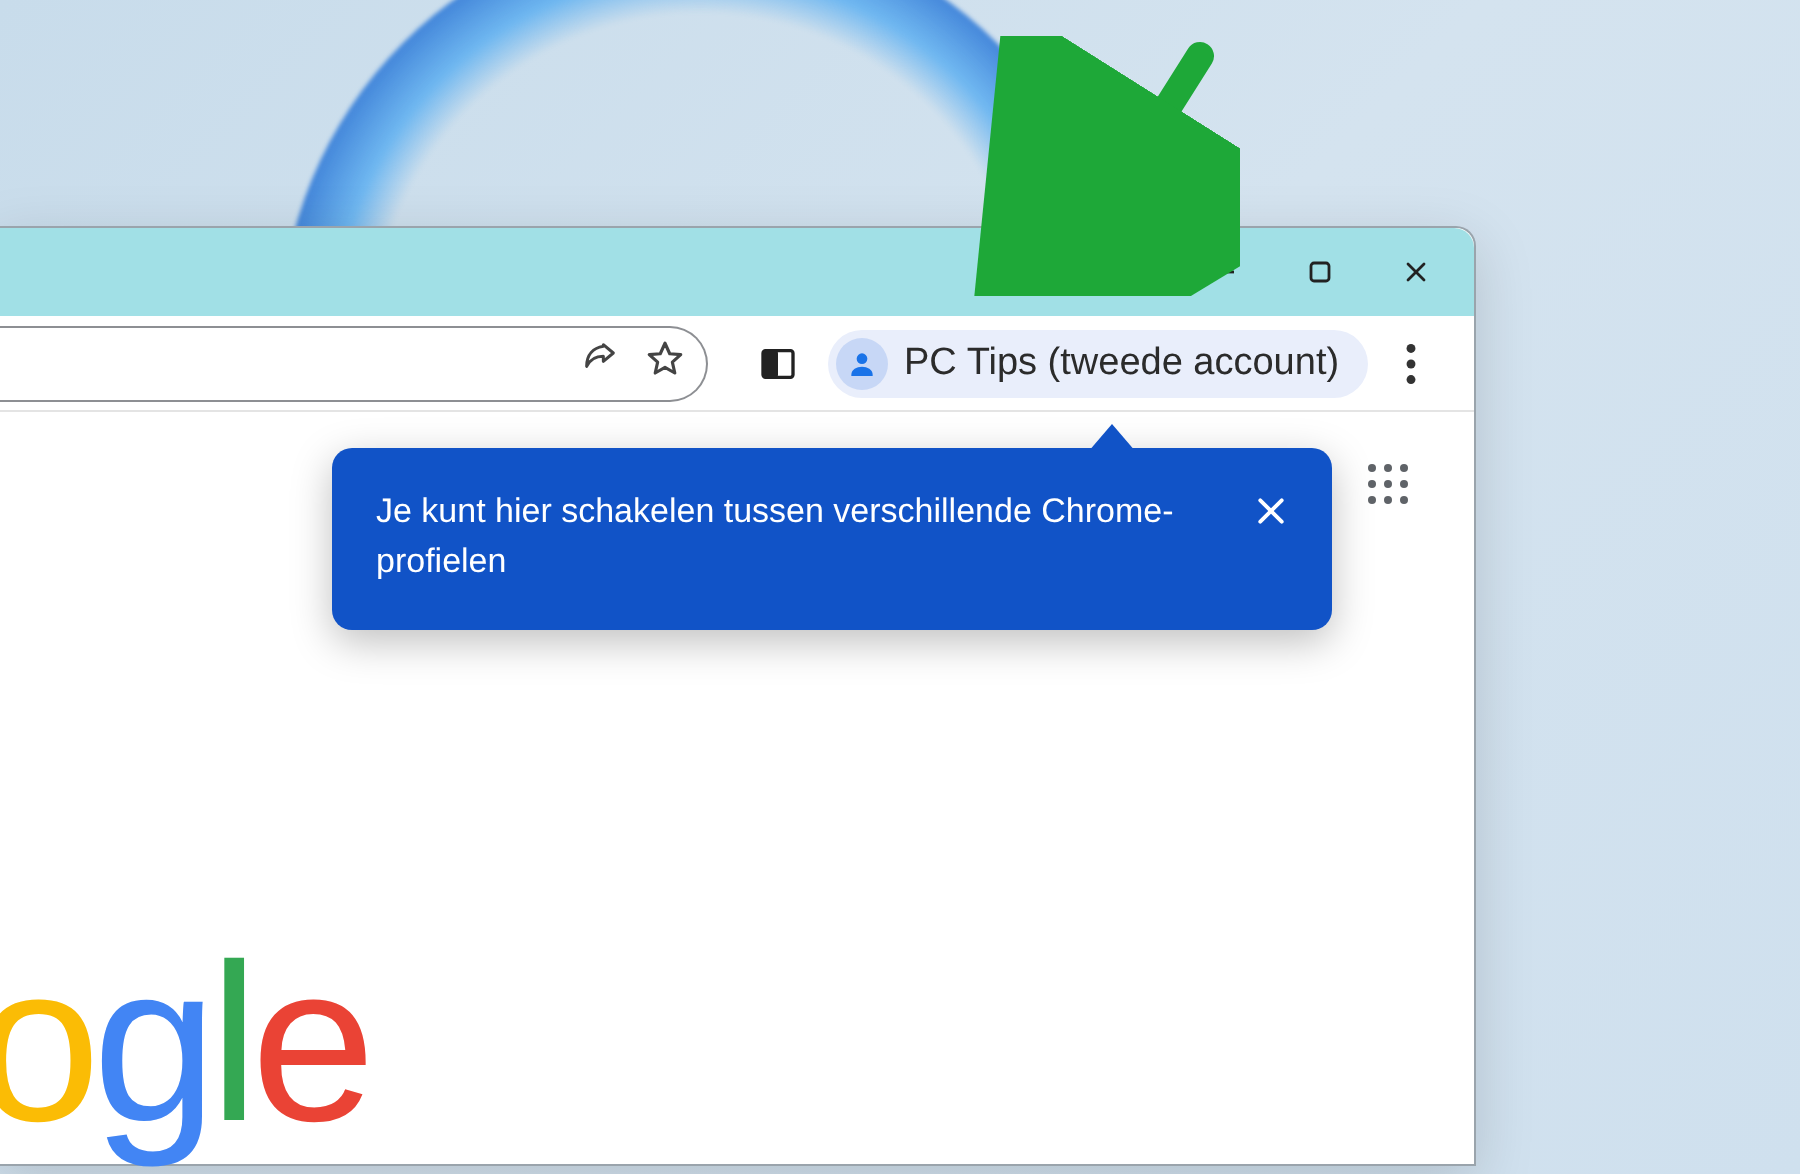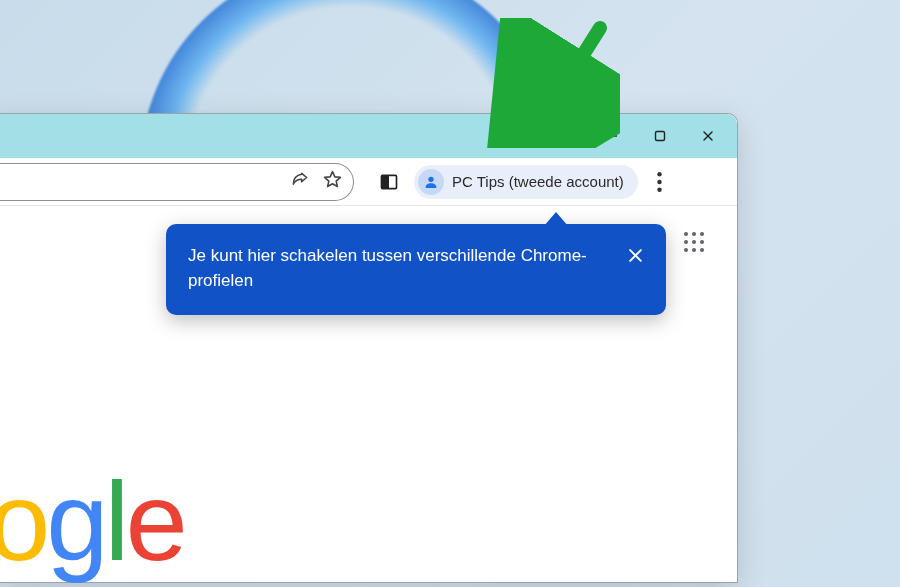--- a/index.html
+++ b/index.html
@@ -112,21 +112,21 @@
     margin-left: 4px;
   }
   .profile-avatar {
     width: 26px; height: 26px;
     border-radius: 50%;
     background: #c7d7f6;
     display: flex; align-items: center; justify-content: center;
   }
   .profile-avatar svg { width: 16px; height: 16px; fill: #1a73e8; }
   .profile-name {
-    font-size: 15px;
+    font-size: 19px;
     color: #2b2b2b;
   }
   .menu-dots {
     width: 32px; height: 34px;
     display: flex; align-items: center; justify-content: center;
     cursor: pointer;
     margin-left: 2px;
   }
 
   

